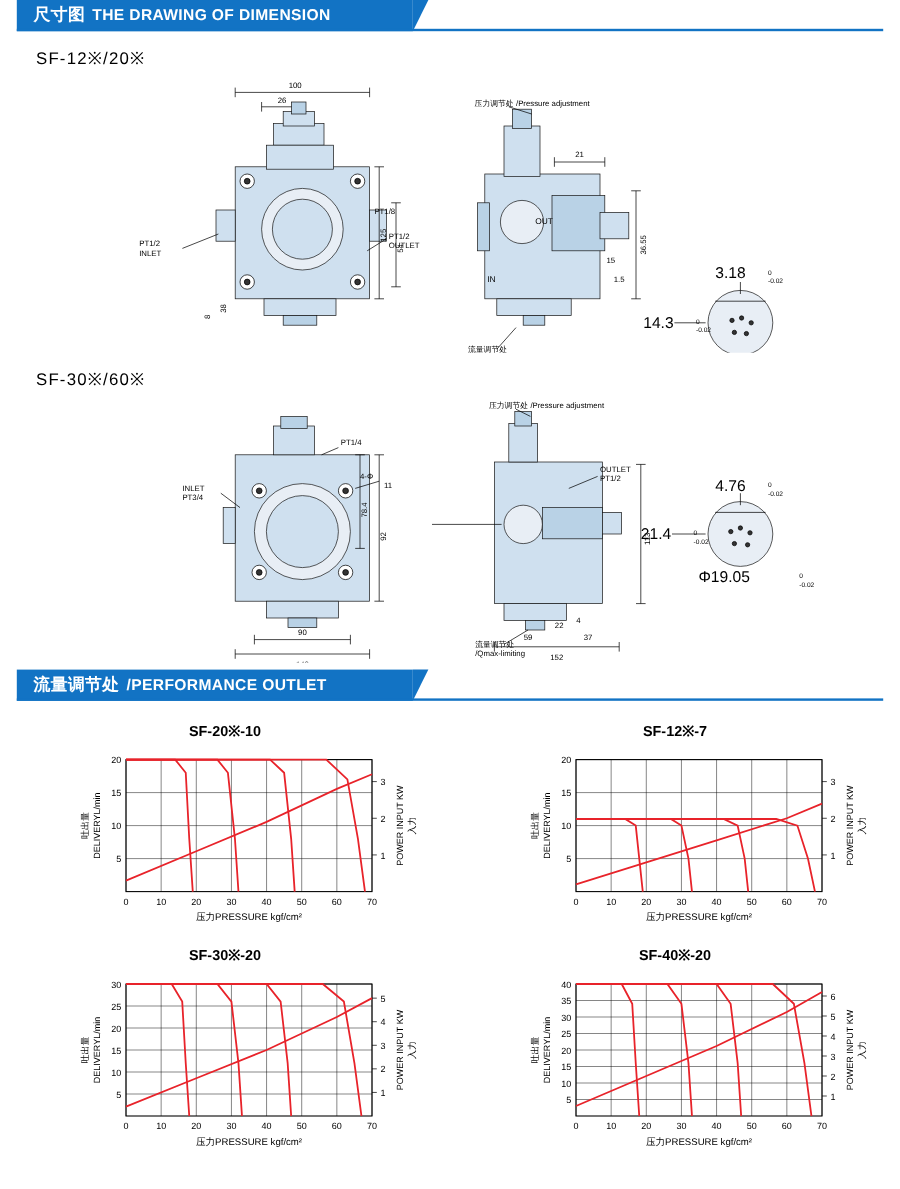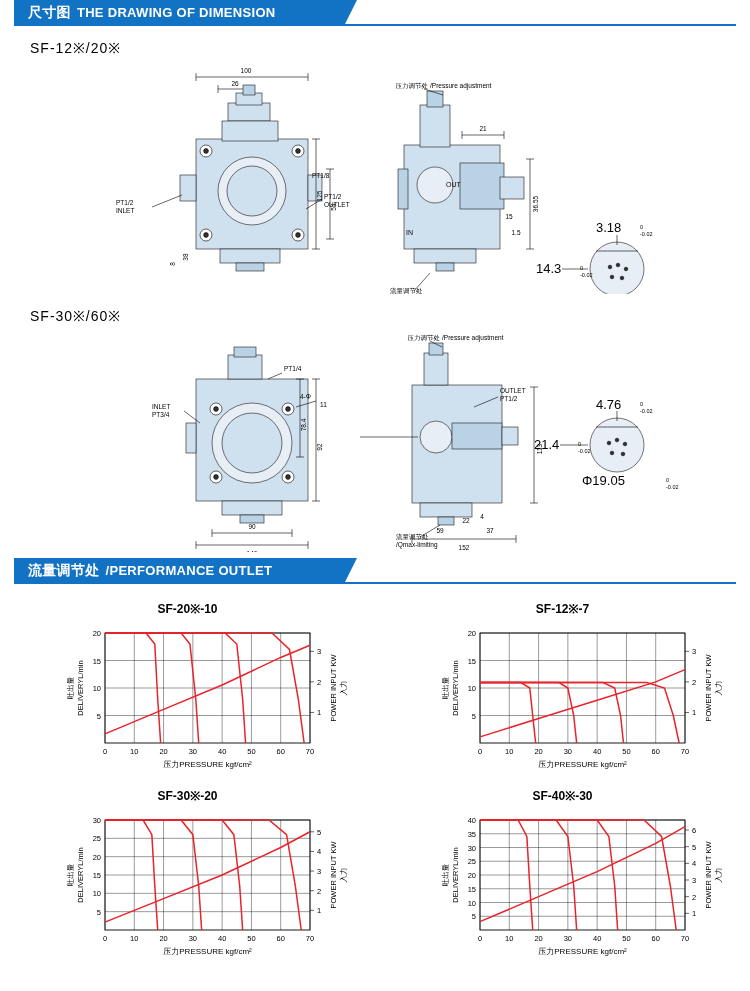--- a/index.html
+++ b/index.html
@@ -507,21 +507,21 @@
           <text x="317" y="28.785714285714278" text-anchor="start" font-size="7.5">5</text>
           <text x="207.5" y="148" text-anchor="middle" font-size="8">压力PRESSURE kgf/cm²</text>
           <text x="83" y="69" text-anchor="middle" font-size="7.5" transform="rotate(-90 83 69)">DELIVERYL/min</text>
           <text x="73" y="69" text-anchor="middle" font-size="7.5" transform="rotate(-90 73 69)">吐出量</text>
           <text x="336" y="69" text-anchor="middle" font-size="7.5" transform="rotate(-90 336 69)">POWER INPUT KW</text>
           <text x="346" y="69" text-anchor="middle" font-size="7.5" transform="rotate(-90 346 69)">入力</text>
         </svg>
       </div>
   </div>
   <div class="curve-cell">
-    <div class="curve-title">SF-40※-30</div>
+    <div class="curve-title">SF-40※-20</div>
     <div id="chart3">
         <svg width="375" height="160" viewBox="0 0 375 160" class="chart-svg">
           <g stroke="#000" stroke-width="0.4" fill="none">
             <line x1="105" y1="14" x2="105" y2="124"></line>
             <line x1="134.28571428571428" y1="14" x2="134.28571428571428" y2="124"></line>
             <line x1="163.57142857142856" y1="14" x2="163.57142857142856" y2="124"></line>
             <line x1="192.85714285714283" y1="14" x2="192.85714285714283" y2="124"></line>
             <line x1="222.14285714285714" y1="14" x2="222.14285714285714" y2="124"></line>
             <line x1="251.42857142857144" y1="14" x2="251.42857142857144" y2="124"></line>
             <line x1="280.71428571428567" y1="14" x2="280.71428571428567" y2="124"></line>

